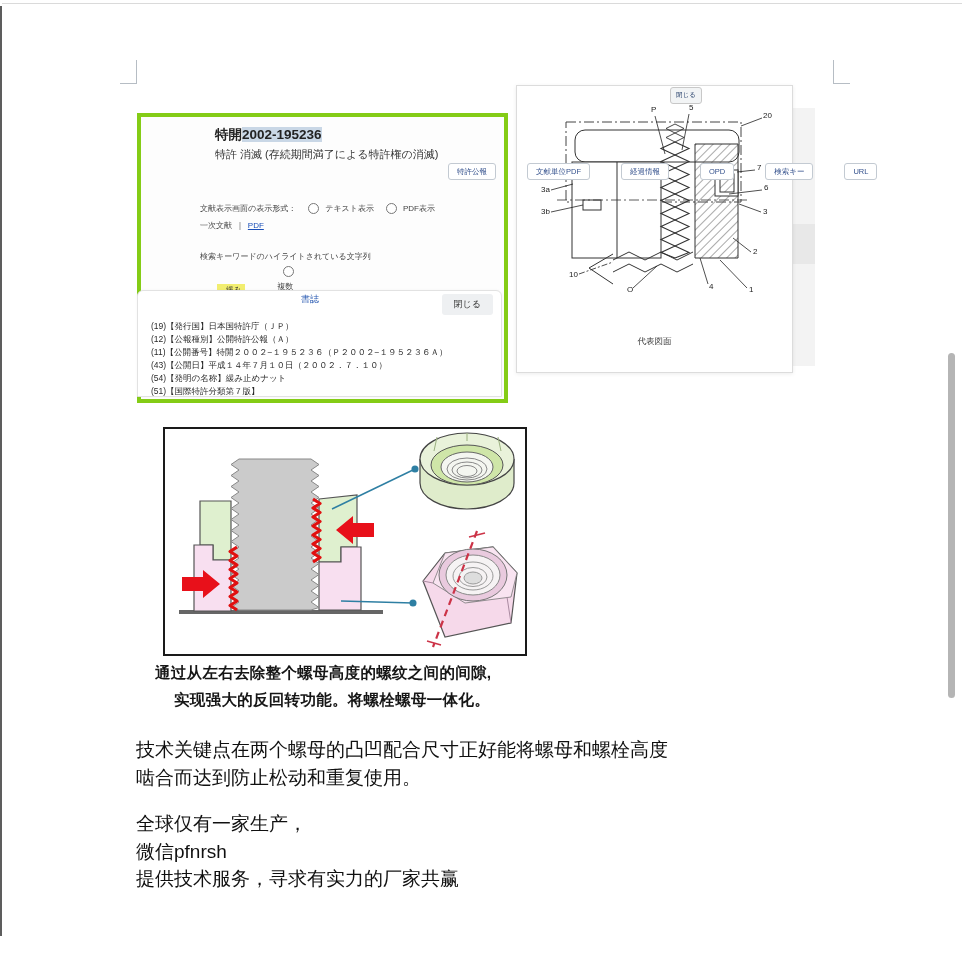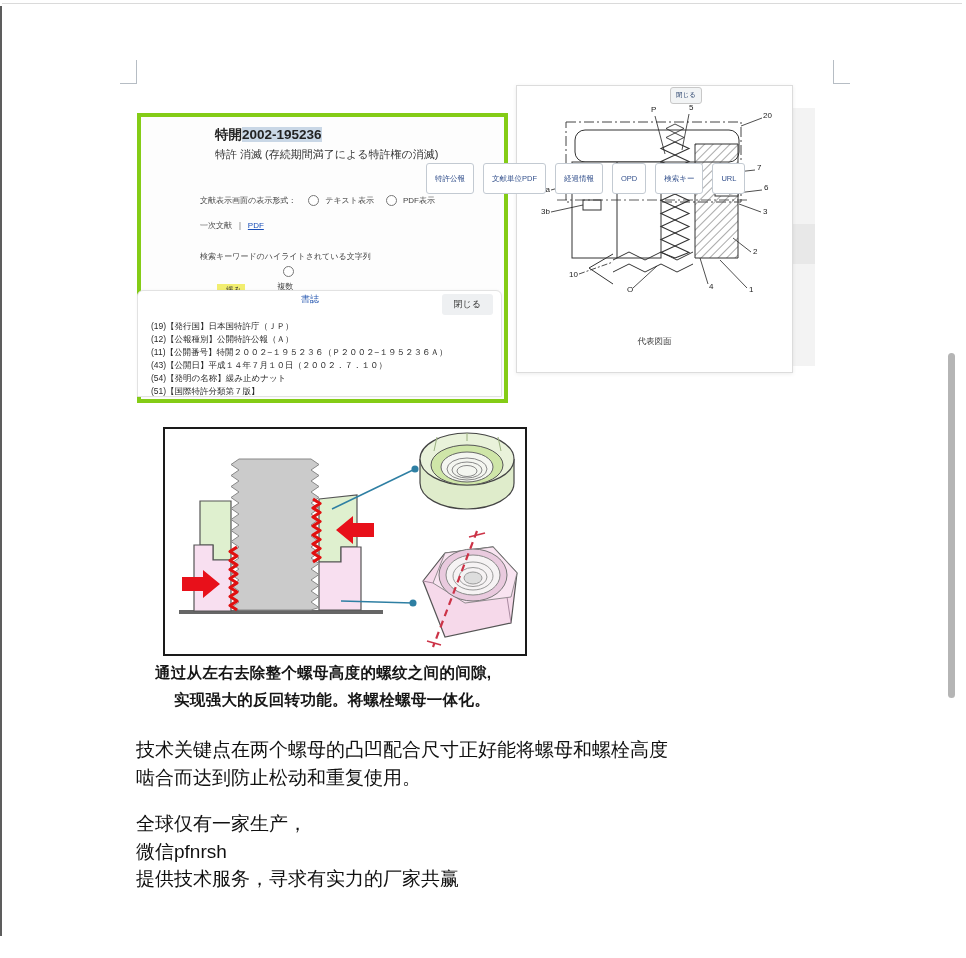--- a/index.html
+++ b/index.html
@@ -24,21 +24,21 @@
   .ctrl-row{position:absolute;font-size:8px;color:#444;white-space:nowrap;display:flex;align-items:center;gap:4px;}
   .radio{display:inline-block;width:9px;height:9px;border:1px solid #777;border-radius:50%;background:#fff;margin:0 2px 0 8px;vertical-align:-1px;}
   .link{color:#1a4fb8;text-decoration:underline;cursor:pointer;}
   .chip{display:inline-block;font-size:7.5px;color:#333;padding:1.5px 4px;margin-right:8px;}
   .chip-yellow{background:#f2ee70;padding-left:9px;}
   .chip-green{background:#90df90;margin-top:33px;}
 
   
   .toolbar{position:absolute;left:426px;top:163px;z-index:6;display:flex;gap:9px;}
   .tb-btn{font-family:"Liberation Sans",sans-serif;font-size:7.5px;color:#33508c;background:#fff;
-          border:1px solid #c3cad2;border-radius:3px;padding:3px 8px;height:31px;line-height:10px;cursor:pointer;}
+          border:1px solid #c3cad2;border-radius:3px;padding:3px 8px;height:17px;line-height:10px;cursor:pointer;margin-left:22px;}
 
   
   .biblio{position:absolute;left:137px;top:290px;width:363px;height:105px;background:#fff;
           border:1px solid #e2e2e2;border-radius:6px 6px 0 0;z-index:3;box-shadow:0 0 3px rgba(0,0,0,.04);}
   .biblio-header-link{position:absolute;left:163px;top:2px;font-size:9px;color:#2456b0;cursor:pointer;font-family:Liberation Mono, monospace;}
   .biblio-close{position:absolute;right:8px;top:3px;font-size:9px;color:#333;background:#eef0f2;
                 border:none;border-radius:3px;padding:4px 12px;cursor:pointer;font-family:"Liberation Sans",sans-serif;}
   .biblio-lines{position:absolute;left:13px;top:29px;}
   .biblio-line{font-size:8.5px;line-height:13px;color:#2a2a2a;white-space:nowrap;}
 
@@ -72,21 +72,21 @@
   <div class="corner-mark tl"></div>
   <div class="corner-mark tr"></div>
   <div class="right-fragment"></div>
   <div class="right-fragment-dark"></div>
   <div class="scroll-thumb"></div>
 
   <div class="viewer">
     <div class="doc-title"><span>特開</span><span class="hl">2002-195236</span></div>
     <div class="doc-status">特許 消滅 (存続期間満了による特許権の消滅)</div>
 
-    <div class="ctrl-row" style="left:59px;top:78px;text-align:right;">
+    <div class="ctrl-row" style="left:59px;top:86px;text-align:right;">
       <span>文献表示画面の表示形式：</span>
       <span class="radio"></span>
       <span>テキスト表示</span>
       <span class="radio"></span>
       <span>PDF表示</span>
     </div>
 
     <div class="ctrl-row" style="left:59px;top:103px;">
       <span>一次文献</span>
       <span>｜</span>

